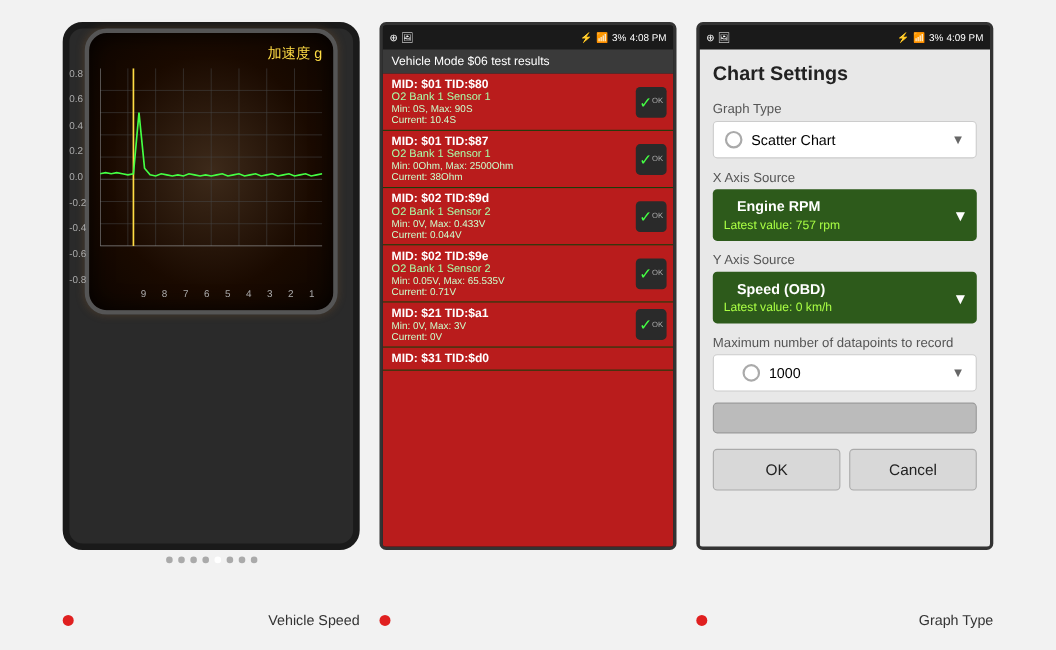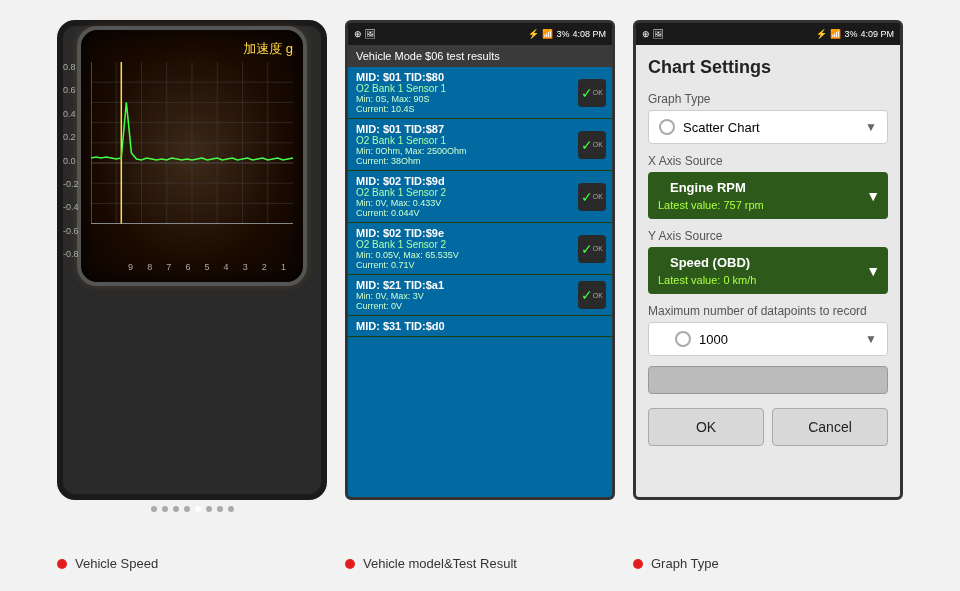--- a/index.html
+++ b/index.html
@@ -127,21 +127,21 @@
     .screen-header {
       background: #3a3a3a;
       color: #fff;
       font-size: 11px;
       padding: 5px 8px;
     }
 
     .test-results-list {
       flex: 1;
       overflow: hidden;
-      background: #0369a1;
+      background: #b91c1c;
     }
 
     .result-item {
       border-bottom: 1px solid #1a3d0a;
       padding: 4px 8px;
       position: relative;
     }
 
     .result-mid {
       color: #fff;
@@ -283,20 +283,21 @@
       color: #222;
     }
 
     .label-item {
       width: 270px;
       display: flex;
       align-items: center;
       gap: 8px;
       font-size: 13px;
       color: #333;
+      justify-content: space-between;
     }
 
     .label-dot {
       width: 10px;
       height: 10px;
       border-radius: 50%;
       background: #e02020;
       flex-shrink: 0;
     }
 
@@ -532,21 +533,20 @@
 
   </div>
 
   <div style="position:absolute; bottom:20px; left:0; width:960px; display:flex; flex-direction:row; justify-content:center; gap:18px; padding:0 20px;">
     <div class="label-item">
       <div class="label-dot"></div>
       <span>Vehicle Speed</span>
     </div>
     <div class="label-item">
       <div class="label-dot"></div>
-      <span>Vehicle model&amp;Test Result</span>
     </div>
     <div class="label-item">
       <div class="label-dot"></div>
       <span>Graph Type</span>
     </div>
   </div>
 
 </div>
 
 </body></html>

